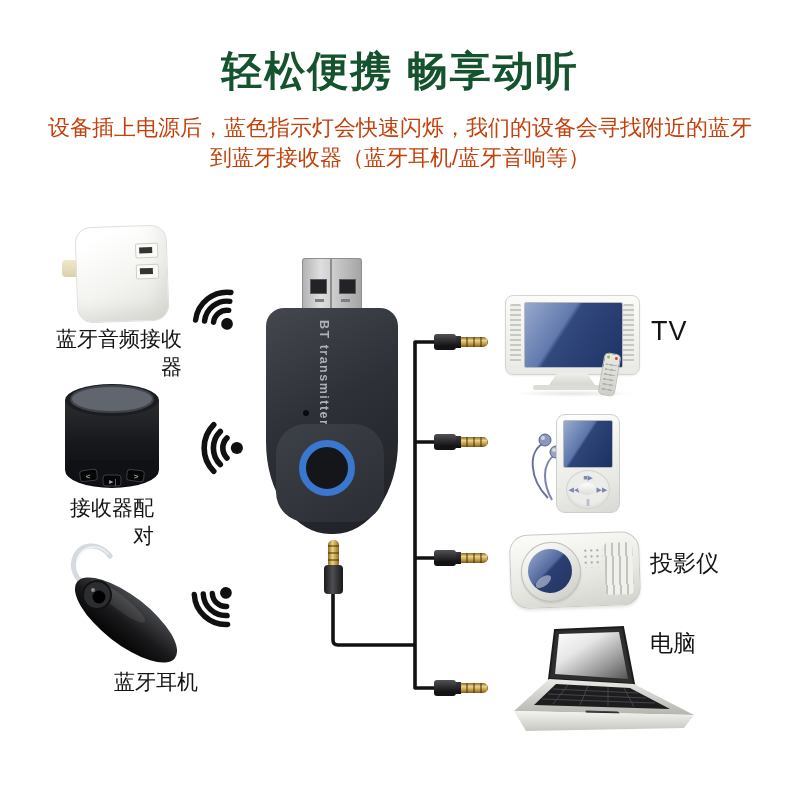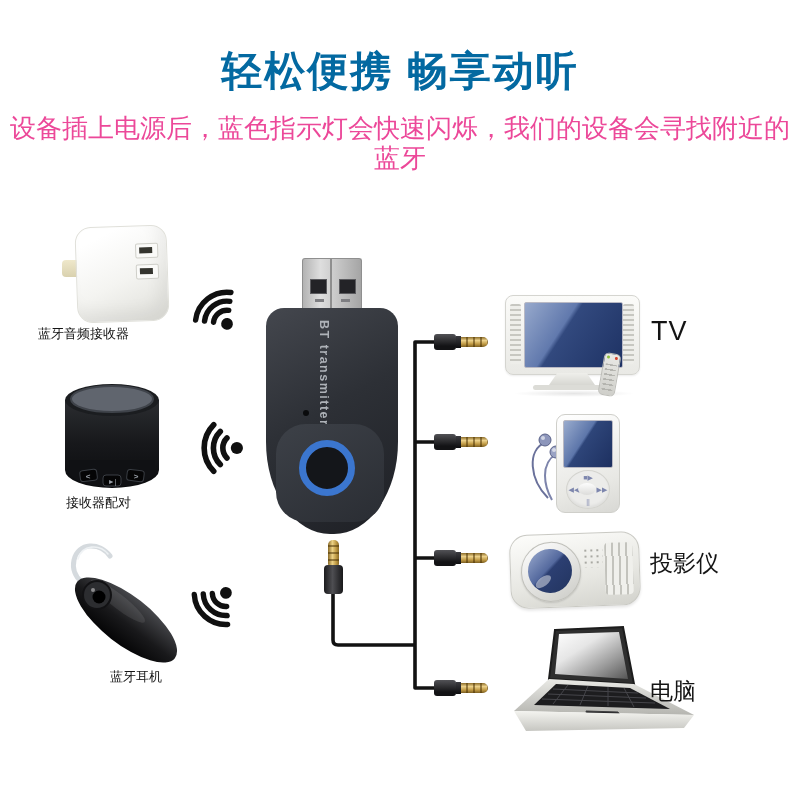--- a/index.html
+++ b/index.html
@@ -2,29 +2,29 @@
 <html><head>
 <meta charset="utf-8">
 <style>
   html,body{margin:0;padding:0;background:#fff;}
   .canvas{position:relative;width:800px;height:800px;background:#ffffff;overflow:hidden;
           font-family:"Liberation Sans","DejaVu Sans",sans-serif;color:#000;}
   .abs{position:absolute;}
 
   
   .title{position:absolute;top:44px;left:0;width:100%;text-align:center;
-         font-size:41px;font-weight:700;letter-spacing:2px;color:#0369a1;}
+         font-size:41px;font-weight:700;letter-spacing:2px;color:#14532d;}
   .desc{position:absolute;top:113px;left:0;width:100%;text-align:center;
-        font-size:26px;line-height:30px;color:#ec4899;}
+        font-size:22px;line-height:30px;color:#c2410c;}
   .lbl{position:absolute;color:#141414;text-align:right;}
-  .lbl-left{font-size:13px;text-align:left;}
+  .lbl-left{font-size:21px;text-align:right;}
   .lbl-tv{left:651px;top:316px;font-size:27px;letter-spacing:1px;}
   .lbl-mp3{left:651px;top:440px;font-size:25px;}
   .lbl-proj{left:650px;top:548px;font-size:23px;}
-  .lbl-pc{left:650px;top:676px;font-size:23px;}
+  .lbl-pc{left:650px;top:628px;font-size:23px;}
 
   
   .wifi{position:absolute;}
   .wifi svg{display:block;width:100%;height:100%;}
 
   
   .charger{position:absolute;left:50px;top:220px;width:124px;height:110px;}
   .charger .prong{position:absolute;left:12px;top:40px;width:22px;height:17px;
     background:linear-gradient(#efe8cb,#d9d1ae);border-radius:4px 0 0 4px;}
   .charger .box{position:absolute;left:26px;top:6px;width:90px;height:94px;
@@ -119,20 +119,21 @@
     background:repeating-linear-gradient(90deg,#c3c3bd 0 2px,#f0f0ec 2px 7px);}
 </style>
 </head>
 <body>
 
 <div class="canvas">
 
   <div class="title">轻松便携  畅享动听</div>
   <div class="desc">
     <div>设备插上电源后，蓝色指示灯会快速闪烁，我们的设备会寻找附近的蓝牙</div>
+    <div>到蓝牙接收器（蓝牙耳机/蓝牙音响等）</div>
   </div>
 
   <svg class="cables" viewBox="0 0 800 800">
     <path d="M333,592 L333,640 Q333,645 338,645 L415,645 M415,342 L415,688 M415,342 L436,342 M415,442 L436,442 M415,558 L436,558 M415,688 L436,688" fill="none" stroke="#121212" stroke-width="3.6" stroke-linecap="round" stroke-linejoin="round"></path>
   </svg>
 
   <div class="charger">
     <div class="prong"></div>
     <div class="box">
       <div class="usb-port" style="left:59px;top:17px;"></div>

